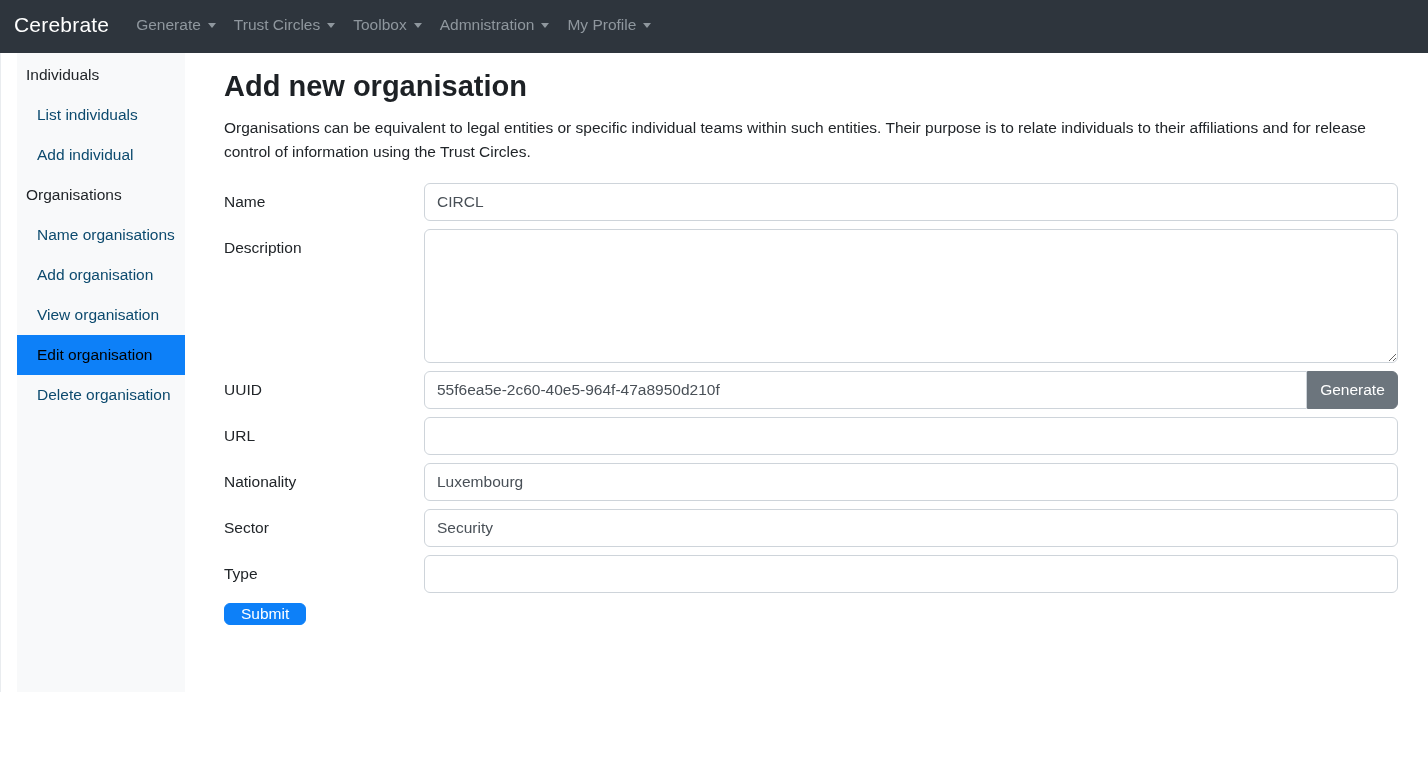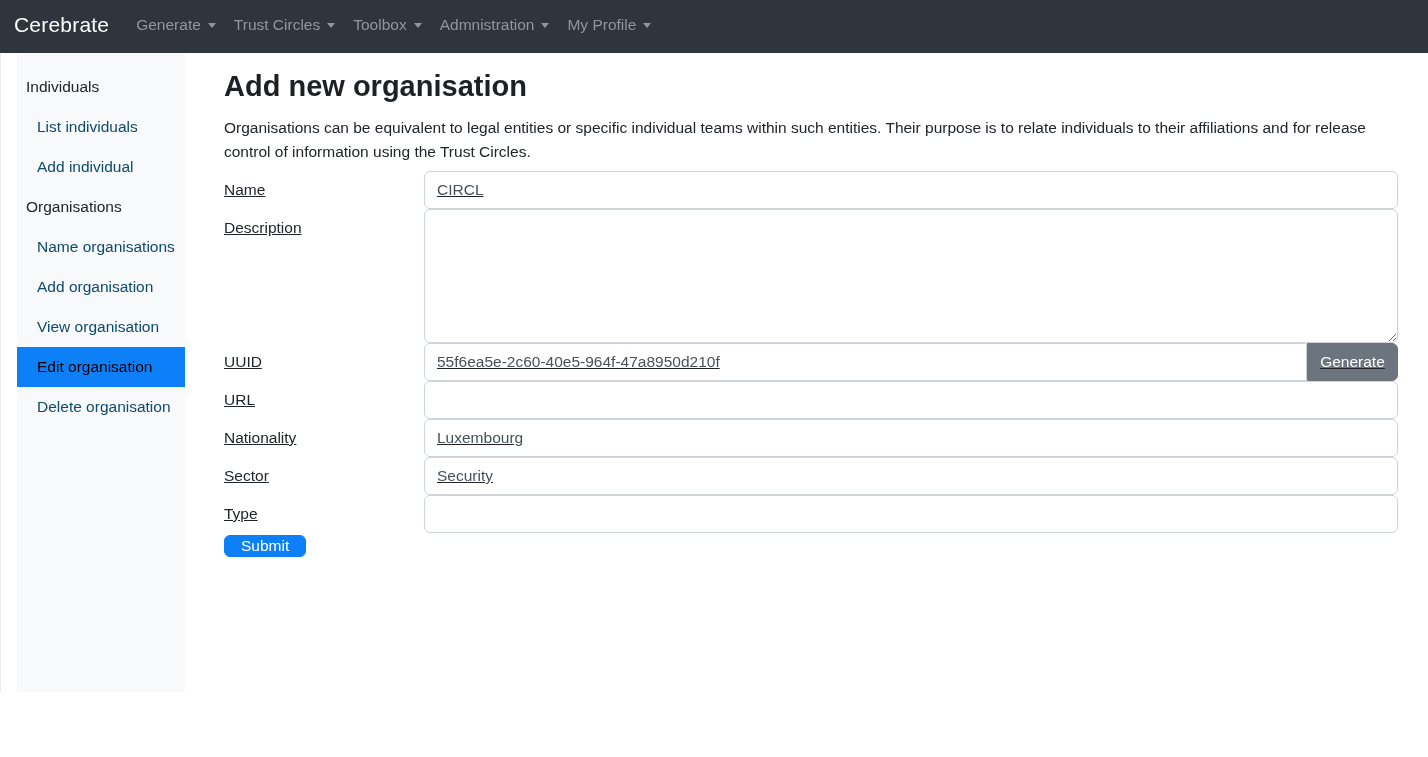--- a/index.html
+++ b/index.html
@@ -22,35 +22,35 @@
   }
   .caret {
     display: inline-block; width: 0; height: 0; margin-left: 7px; margin-top: 2px;
     border-left: 4.5px solid transparent; border-right: 4.5px solid transparent;
     border-top: 5px solid currentColor;
   }
 
   
   .layout { display: flex; min-height: 639px; background: #ffffff; }
   .sidebar-gutter { width: 17px; background: #ffffff; border-left: 1px solid #e9ecef; flex: 0 0 auto; }
-  .sidebar { width: 168px; background: #f8f9fa; padding-top: 14px; flex: 0 0 auto; }
+  .sidebar { width: 168px; background: #f8f9fa; padding-top: 2px; flex: 0 0 auto; }
   .side-item {
     height: 40px; display: flex; align-items: center;
     font-size: 15.5px; cursor: pointer;
   }
   .side-item.heading { padding-left: 9px; color: #212529; }
   .side-item.sub { padding-left: 20px; color: #0c4a6e; }
   .side-item.active { background: #0d80f8; color: #000000; }
 
   
   .main { flex: 1 1 auto; padding: 17px 30px 0 39px; }
   .page-title { font-size: 29px; font-weight: 700; color: #1d2125; margin: 0 0 13px 0; }
-  .page-desc { font-size: 15.5px; line-height: 24px; color: #212529; margin-bottom: 7px; }
+  .page-desc { font-size: 15.5px; line-height: 24px; color: #212529; margin-bottom: 19px; }
 
-  .form-row { display: flex; align-items: flex-start; margin-bottom: 0; text-decoration: underline; }
+  .form-row { display: flex; align-items: flex-start; margin-bottom: 8px; }
   .form-label { width: 200px; flex: 0 0 auto; font-size: 15.5px; color: #212529; padding-top: 9px; line-height: 20px; }
   .field-wrap { flex: 1 1 auto; display: flex; }
   .form-control {
     flex: 1 1 auto; height: 38px; border: 1px solid #ced4da; border-radius: 6px;
     padding: 0 12px; font-size: 15.5px; color: #495057; background: #ffffff;
     font-family: "Liberation Sans", "DejaVu Sans", sans-serif; outline: none; min-width: 0;
   }
   textarea.form-control { height: 134px; padding: 8px 12px; resize: both; }
   .input-group .form-control { border-radius: 6px 0 0 6px; }
   .btn-generate {

